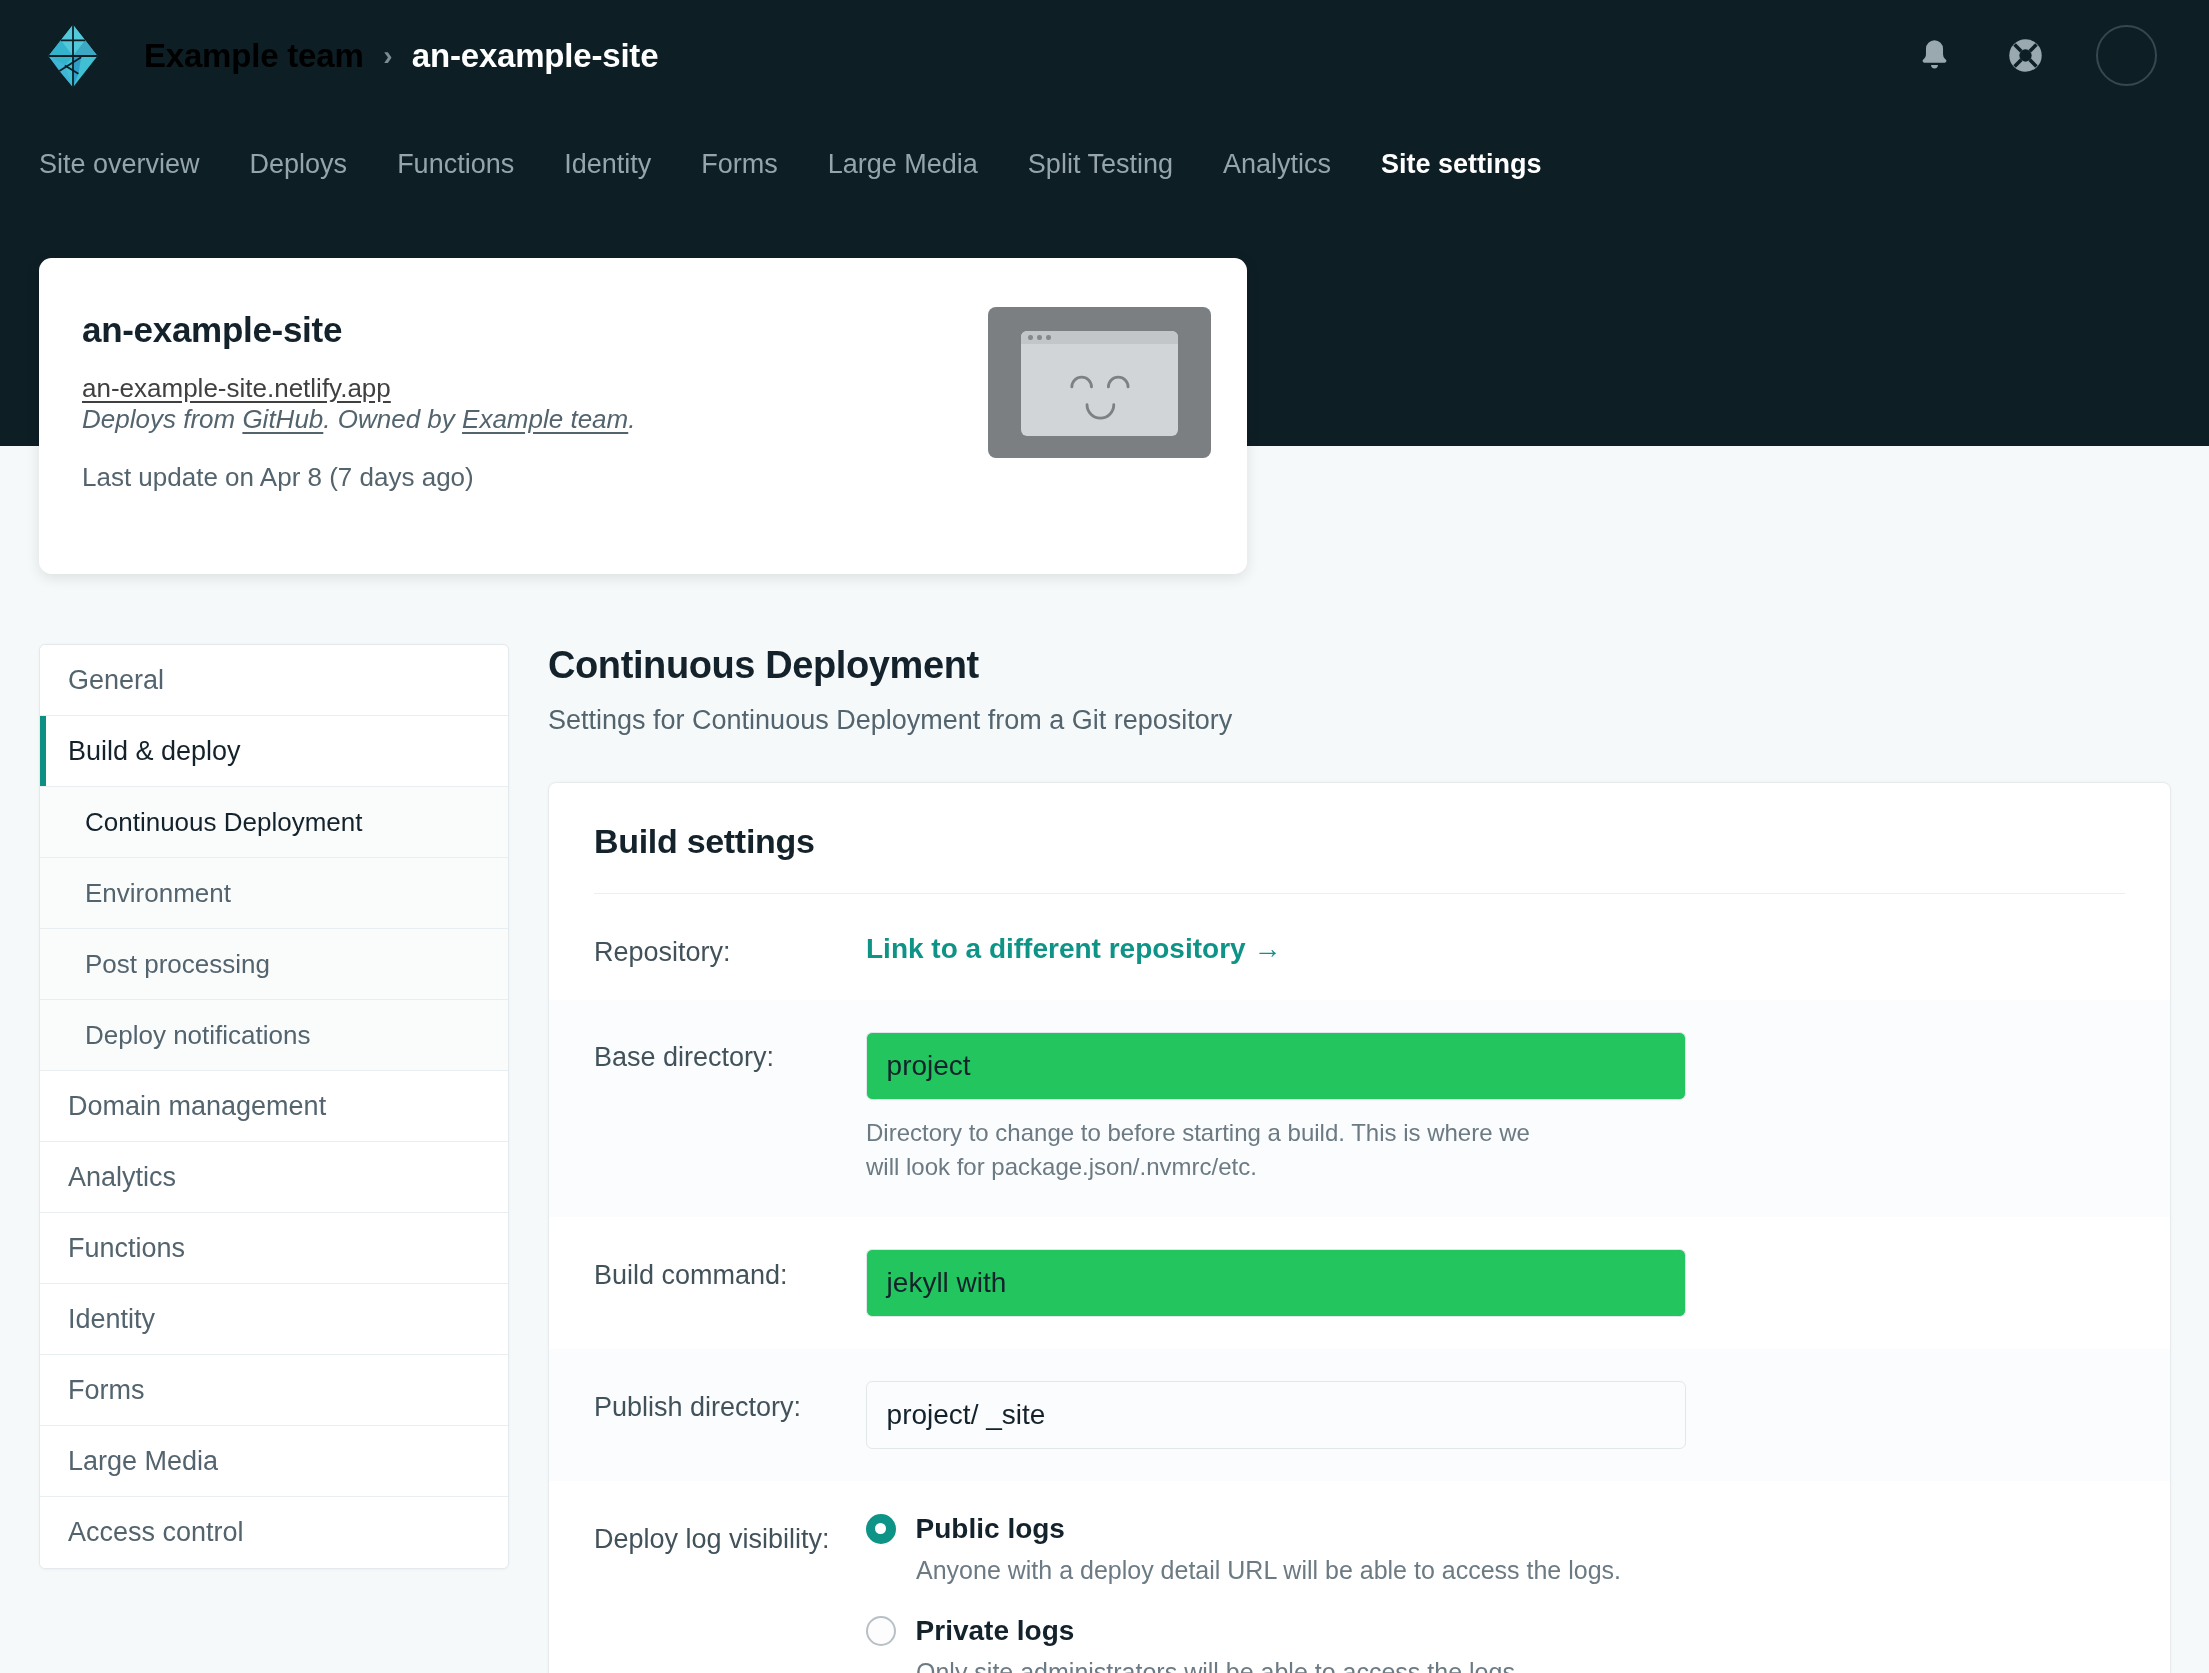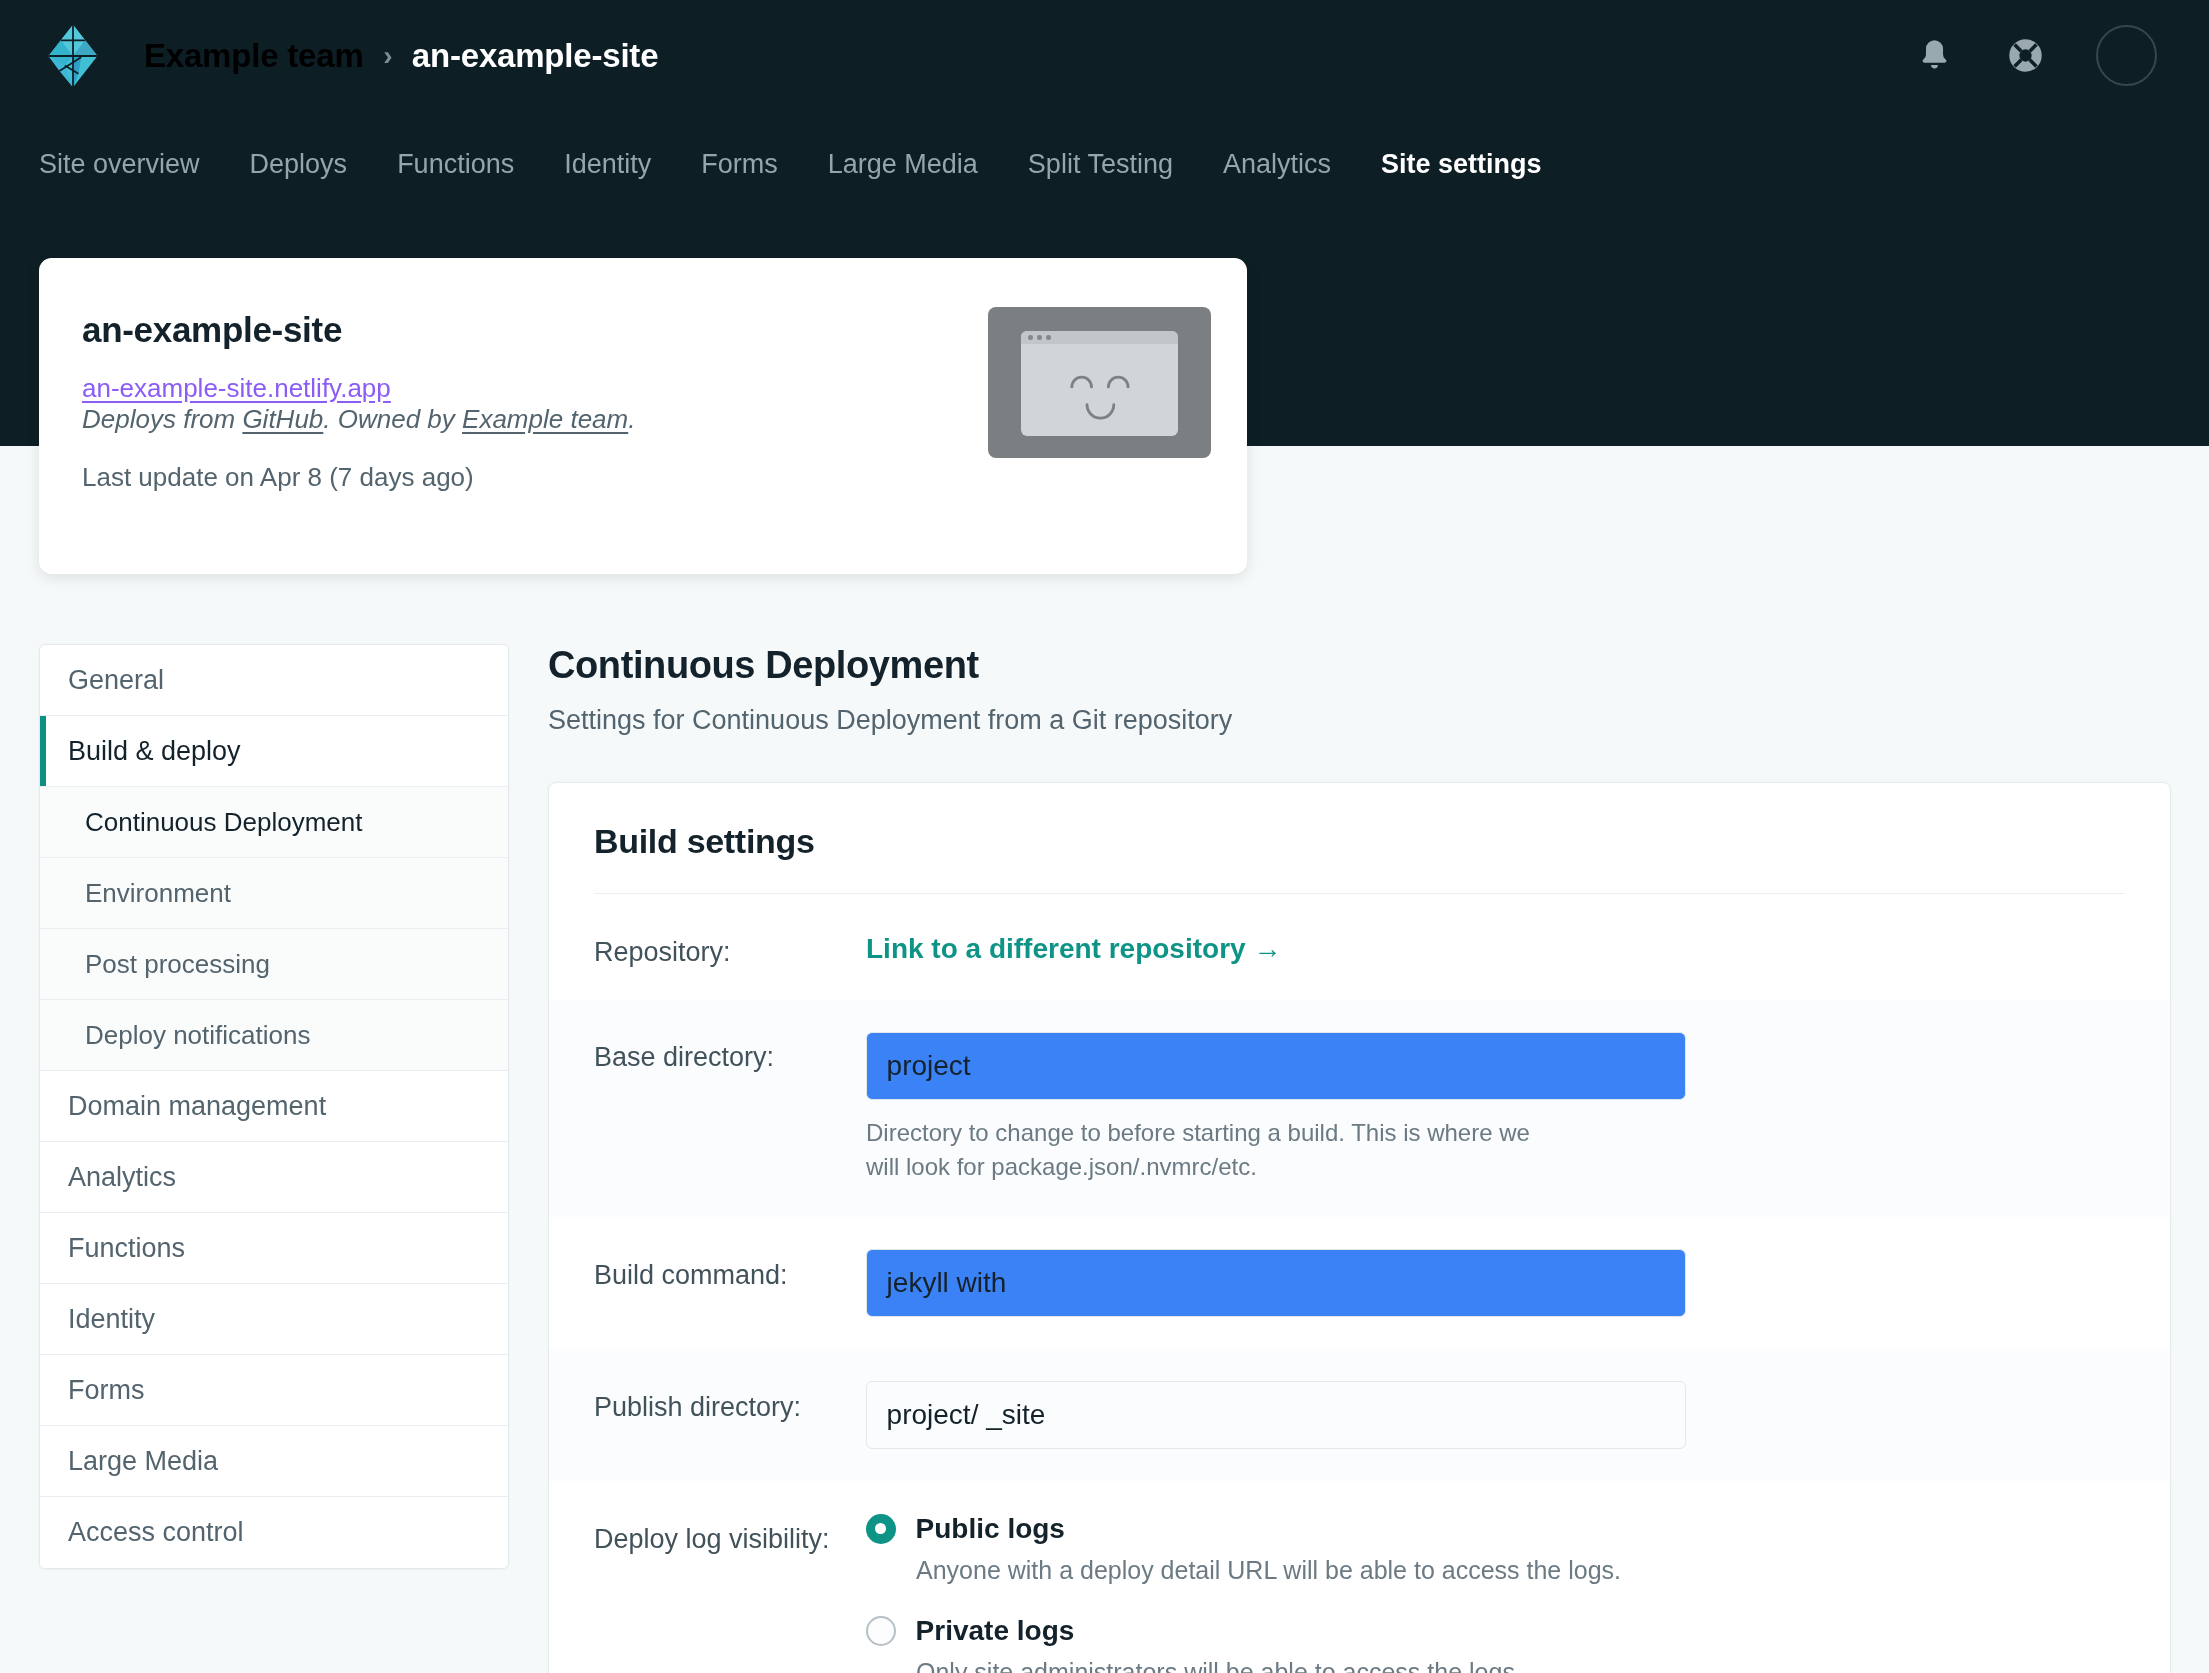--- a/index.html
+++ b/index.html
@@ -58,21 +58,21 @@
     background: #ffffff; border-radius: 12.5px;
     box-shadow: 0 3.6px 14.3px rgba(0,0,0,0.10);
     padding: 52px 0 0 43px;
   }
   .site-title {
     font-size: 35px; font-weight: bold; color: #14222b;
     letter-spacing: -0.3px;
   }
   .site-url {
     display: inline-block; margin-top: 23px;
-    font-size: 26px; color: #8b5cf6;
+    font-size: 26px; color: #404040;
     text-decoration: underline; text-underline-offset: 3.6px;
   }
   .site-meta {
     font-size: 26px; color: #53646e; font-style: italic;
   }
   .site-meta a { color: #53646e; text-decoration: underline; text-underline-offset: 3.6px; }
   .site-updated { margin-top: 27px; font-size: 26px; color: #53646e; }
 
   .site-thumb {
     position: absolute; top: 49px; left: 949px;
@@ -167,21 +167,21 @@
   }
 
   .field {
     width: 820px; height: 68px;
     background: #fbfcfd;
     border: 0.9px solid #e2e8ea; border-radius: 6.2px;
     display: flex; align-items: center;
     padding: 0 19.6px;
     font-size: 28px; color: #14222b;
   }
-  .field.white { background: #3b82f6; }
+  .field.white { background: #22c55e; }
   .field-help {
     margin-top: 16px; width: 677px;
     font-size: 24px; line-height: 1.45; color: #6b7a83;
   }
 
   .radio-row { display: flex; align-items: center; gap: 19.6px; }
   .radio {
     width: 30px; height: 30px; border-radius: 50%;
     border: 2.7px solid #b6c0c6; background: #fdfdfd;
     flex: 0 0 30px;

